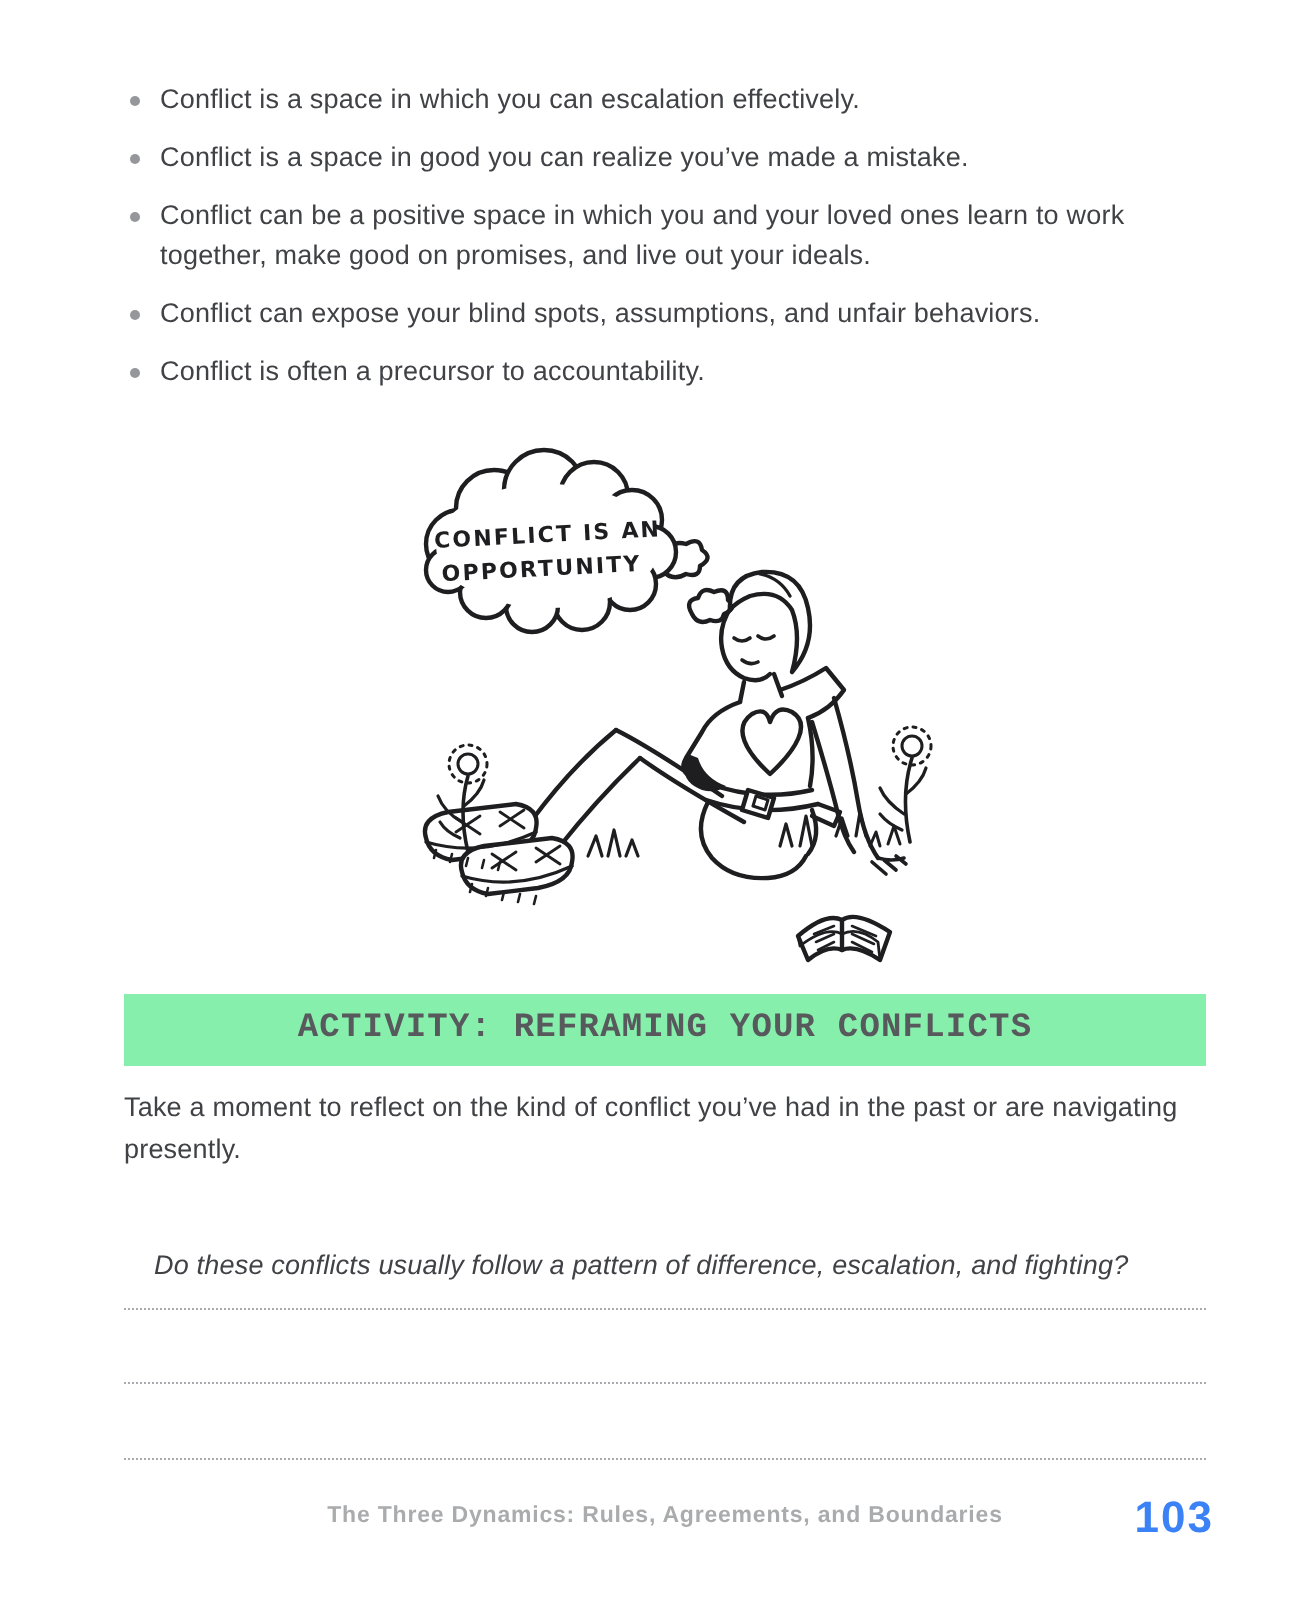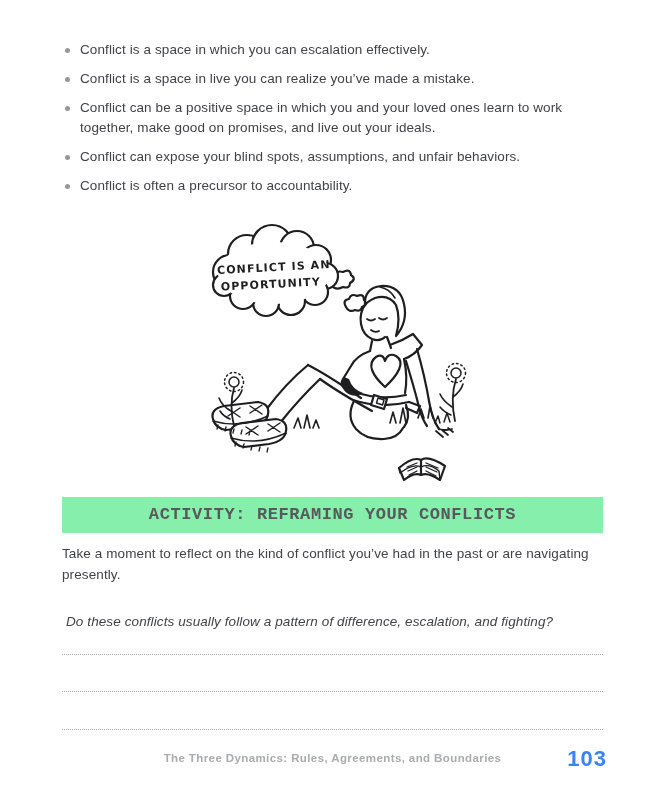--- a/index.html
+++ b/index.html
@@ -23,21 +23,21 @@
   
   .banner{
     position:absolute;top:497px;left:62px;width:541px;height:36px;
     background:#86efac;color:#58595c;
     font-size:17px;font-weight:bold;letter-spacing:.6px;
     text-align:center;line-height:36px;font-family:Liberation Mono, monospace;
   }
 
   
   .prompt{position:absolute;top:543px;left:62px;width:541px;margin:0;font-size:13.5px;line-height:21px;letter-spacing:.1px;}
-  .question{position:absolute;top:607px;left:62px;width:541px;margin:4px;font-style:italic;font-size:13.5px;line-height:21px;letter-spacing:.1px;}
+  .question{position:absolute;top:607px;left:62px;width:541px;margin:15px;font-style:italic;font-size:13.5px;line-height:21px;letter-spacing:.1px;}
 
   
   .wline{position:absolute;left:62px;width:541px;height:0;border-bottom:1.5px dotted #a9abae;}
   .wline.l1{top:654px;}
   .wline.l2{top:691px;}
   .wline.l3{top:729px;}
 
   
   .footer-title{
     position:absolute;top:752px;left:62px;width:541px;
@@ -53,21 +53,21 @@
 
 <div class="page">
 
   <ul class="bullets">
     <li>
       <span class="dot"></span>
       <span>Conflict is a space in which you can escalation effectively.</span>
     </li>
     <li>
       <span class="dot"></span>
-      <span>Conflict is a space in live you can realize you’ve made a mistake.</span>
+      <span>Conflict is a space in good you can realize you’ve made a mistake.</span>
     </li>
     <li>
       <span class="dot"></span>
       <span>Conflict can be a positive space in which you and your loved ones learn to work together, make good on promises, and live out your ideals.</span>
     </li>
     <li>
       <span class="dot"></span>
       <span>Conflict can expose your blind spots, assumptions, and unfair behaviors.</span>
     </li>
     <li>

